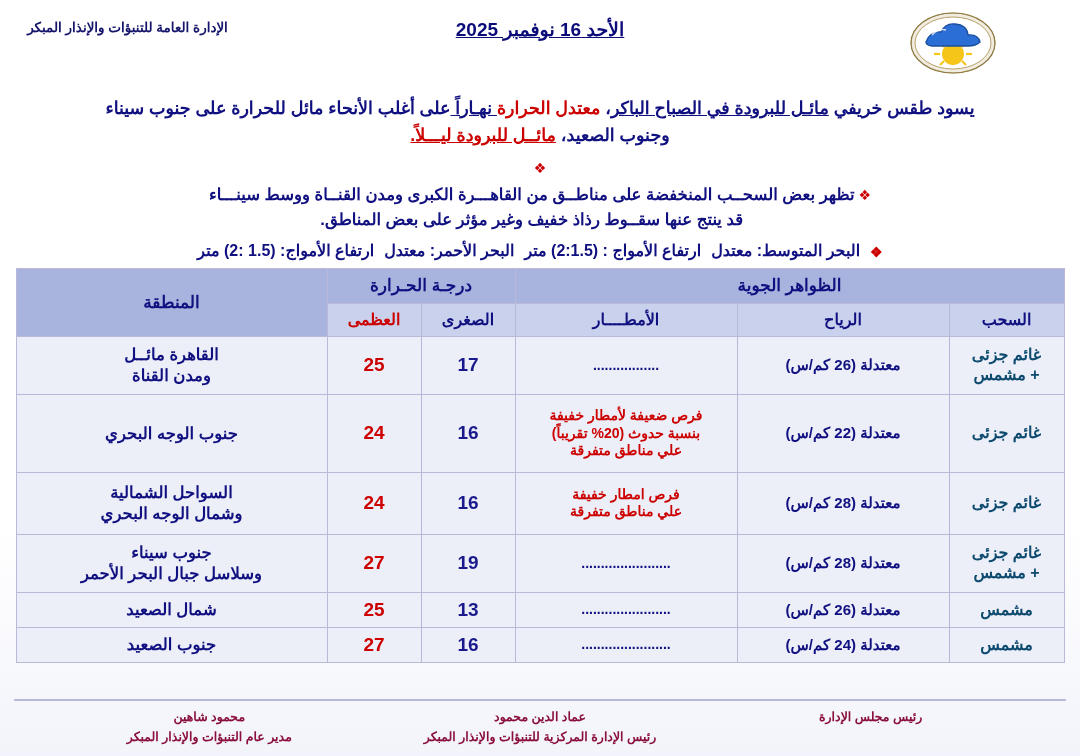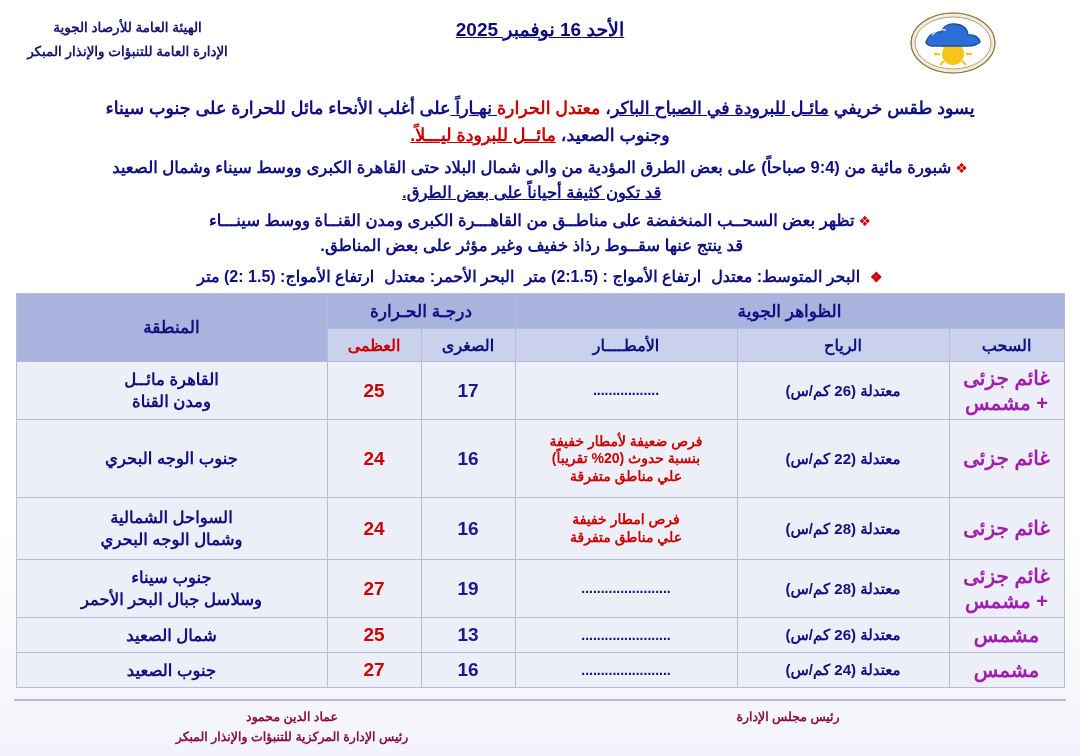--- a/index.html
+++ b/index.html
@@ -190,22 +190,22 @@
   td.rain.alert { color: #cc0000; }
   td.wind {
     background: #eceef8;
     font-weight: bold;
     font-size: 15px;
     color: #101080;
   }
   td.cloud {
     background: #eceef8;
     font-weight: bold;
-    font-size: 20px;
-    color: #a21caf;
+    font-size: 16px;
+    color: #0c4a6e;
     line-height: 1.25;
   }
 
   
   .footer {
     position: absolute;
     bottom: 8px;
     right: 14px;
     left: 14px;
     display: flex;
@@ -255,41 +255,36 @@
           <ellipse cx="43" cy="31" rx="42" ry="30" fill="none" stroke="#8d7a43" stroke-width="1.2"></ellipse>
         </svg>
       </div>
     </div>
 
     <div class="title-block">
       <div class="sub-title">الأحد 16 نوفمبر 2025</div>
     </div>
 
     <div class="org-block">
-      <div>الهيئة العامة للأرصاد الجوية</div>
       <div>الإدارة العامة للتنبؤات والإنذار المبكر</div>
     </div>
   </div>
 
   <div class="body-text">
 
     <div class="para">
       <span>يسود طقس خريفي </span><span class="u">مائـل للبرودة في الصباح الباكر</span><span>، </span><span class="red">معتدل الحرارة</span><span class="u"> نهـاراً </span><span>على أغلب الأنحاء مائل للحرارة على جنوب سيناء</span>
       <br>
       <span>وجنوب الصعيد، </span><span class="red u">مائــل للبرودة ليـــلاً.</span>
     </div>
 
     <div class="bullets">
 
       <div class="bullet-row">
         <span class="bullet-mark">❖</span>
-        <span class="bullet-text">
-          <span>شبورة مائية من (9:4 صباحاً) على بعض الطرق المؤدية من والى شمال البلاد حتى القاهرة الكبرى ووسط سيناء وشمال الصعيد</span><br>
-          <span class="u">قد تكون كثيفة أحياناً على بعض الطرق.</span>
-        </span>
       </div>
 
       <div class="bullet-row">
         <span class="bullet-mark">❖</span>
         <span class="bullet-text">
           <span>تظهر بعض السحــب المنخفضة على مناطــق من القاهـــرة الكبرى ومدن القنــاة ووسط سينـــاء</span><br>
           <span>قد ينتج عنها سقــوط رذاذ خفيف وغير مؤثر على بعض المناطق.</span>
         </span>
       </div>
 
@@ -432,15 +427,19 @@
   </table>
 
   <div class="footer">
     <div class="sig">
       <div class="role">رئيس مجلس الإدارة</div>
     </div>
     <div class="sig">
       <div class="name">عماد الدين محمود</div>
       <div class="role">رئيس الإدارة المركزية للتنبؤات والإنذار المبكر</div>
     </div>
+    <div class="sig">
+      <div class="name">محمود شاهين</div>
+      <div class="role">مدير عام التنبؤات والإنذار المبكر</div>
+    </div>
   </div>
 
 </div>
 
 </body></html>

